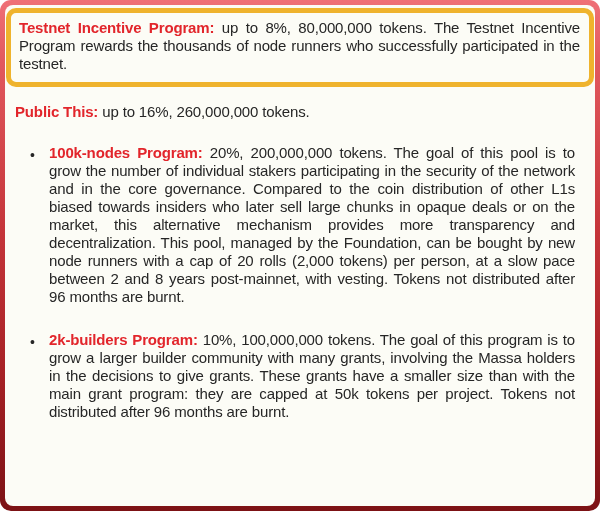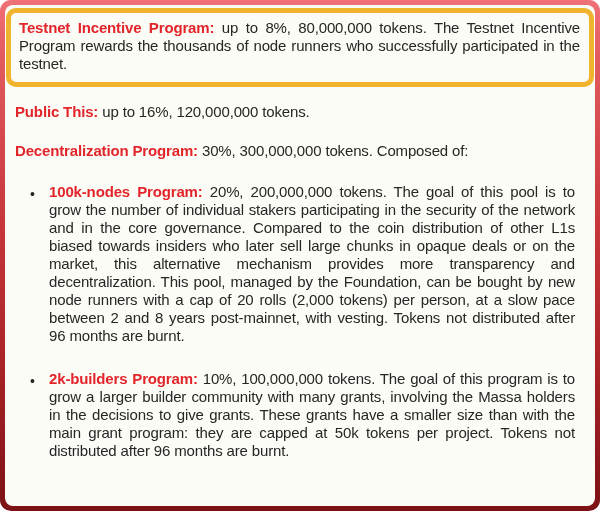--- a/index.html
+++ b/index.html
@@ -73,23 +73,22 @@
 </head>
 <body>
 
 <div class="frame">
   <div class="page">
 
     <div class="highlight-box">
       <p class="para"><span class="red-label">Testnet Incentive Program:</span><span> up to 8%, 80,000,000 tokens. The Testnet Incentive Program rewards the thousands of node runners who successfully participated in the testnet.</span></p>
     </div>
 
-    <p class="para section-public"><span class="red-label">Public This:</span><span> up to 16%, 120,000,000 tokens.</span></p>
+    <p class="para section-public"><span class="red-label">Public This:</span><span> up to 16%, 260,000,000 tokens.</span></p>
 
-    <p class="para section-decent"><span class="red-label">Decentralization Program:</span><span> 30%, 300,000,000 tokens. Composed of:</span></p>
 
     <ul class="bullet-list">
 
       <li class="bullet-item">
         <span class="bullet-marker">•</span>
         <p class="para"><span class="red-label">100k-nodes Program:</span><span> 20%, 200,000,000 tokens. The goal of this pool is to grow the number of individual stakers participating in the security of the network and in the core governance. Compared to the coin distribution of other L1s biased towards insiders who later sell large chunks in opaque deals or on the market, this alternative mechanism provides more transparency and decentralization. This pool, managed by the Foundation, can be bought by new node runners with a cap of 20 rolls (2,000 tokens) per person, at a slow pace between 2 and 8 years post-mainnet, with vesting. Tokens not distributed after 96 months are burnt.</span></p>
       </li>
 
       <li class="bullet-item">
         <span class="bullet-marker">•</span>

